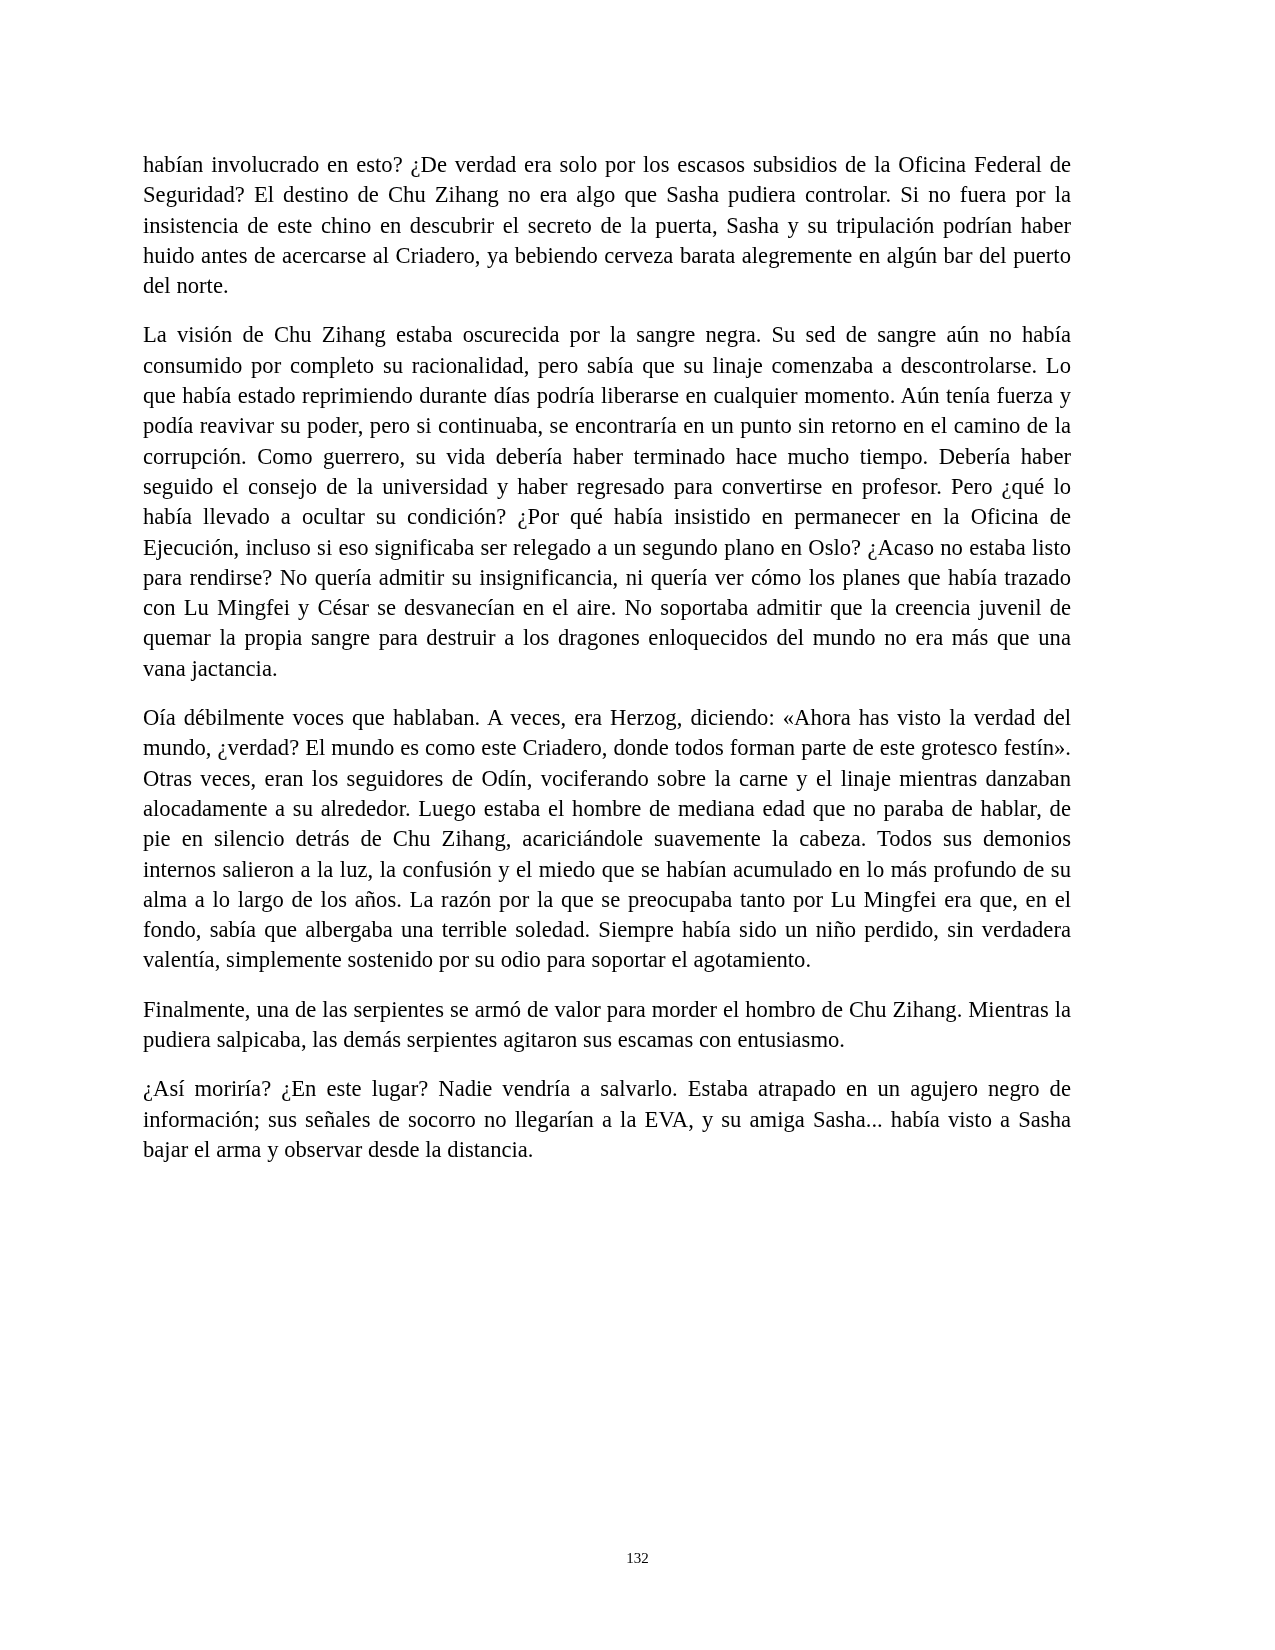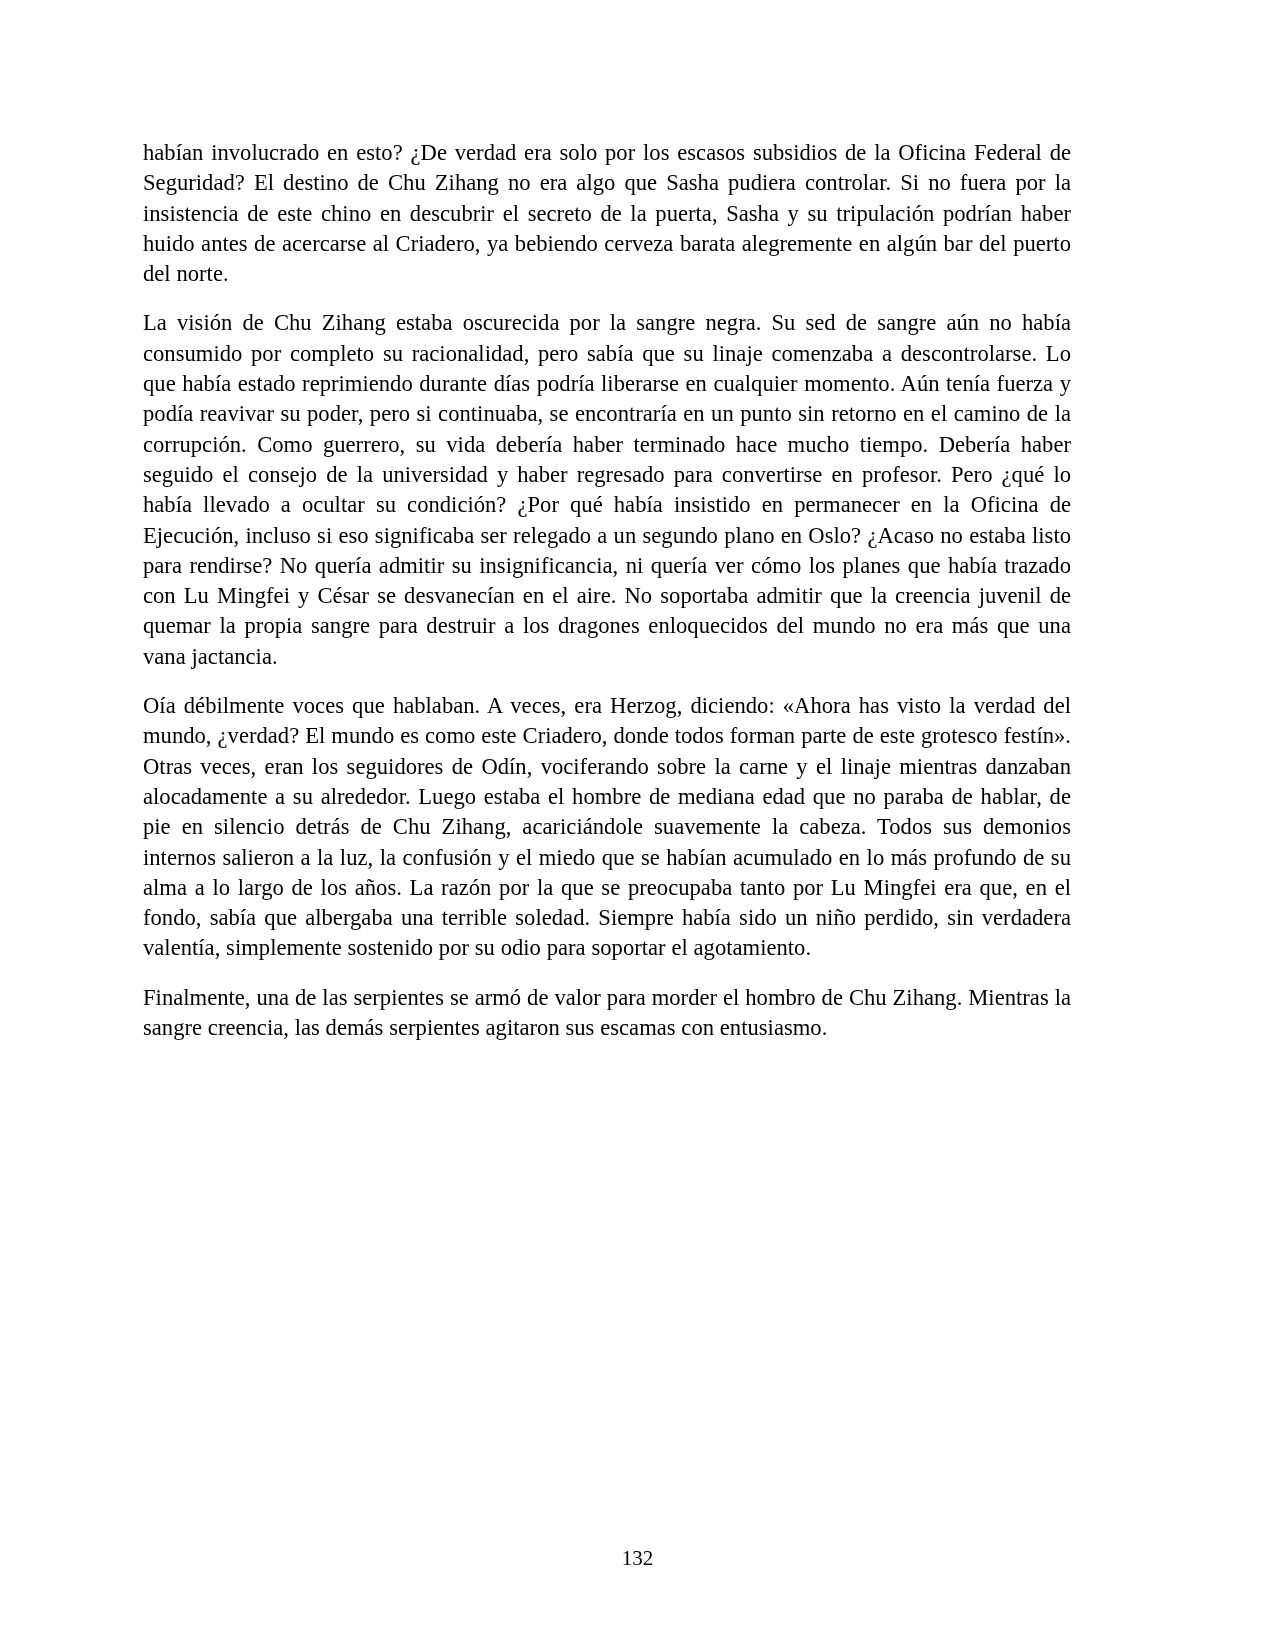--- a/index.html
+++ b/index.html
@@ -24,47 +24,48 @@
     position: absolute;
     left: 143px;
     top: 138px;
     width: 928px;
   }
   .para {
     font-size: 22.6px;
     line-height: 30.3px;
     text-align: justify;
     text-justify: inter-word;
-    margin: 0 0 19px 0;
+    margin: 12px 0 19px 0;
     hyphens: none;
     -webkit-hyphens: none;
     word-spacing: 0.1px;
     letter-spacing: 0.02px;
   }
   .para:last-of-type {
     margin-bottom: 0;
   }
   .page-number {
     position: absolute;
     left: 0;
     right: 0;
     top: 1545px;
     text-align: center;
-    font-size: 21px;
+    font-size: 15px;
     line-height: 26px;
     font-family: "Liberation Serif", "DejaVu Serif", serif;
   }
 </style>
 </head>
 <body>
 
 <div class="page">
 
   <div class="content">
     <p class="para">habían involucrado en esto? ¿De verdad era solo por los escasos subsidios de la Oficina Federal de Seguridad? El destino de Chu Zihang no era algo que Sasha pudiera controlar. Si no fuera por la insistencia de este chino en descubrir el secreto de la puerta, Sasha y su tripulación podrían haber huido antes de acercarse al Criadero, ya bebiendo cerveza barata alegremente en algún bar del puerto del norte.</p>
     <p class="para">La visión de Chu Zihang estaba oscurecida por la sangre negra. Su sed de sangre aún no había consumido por completo su racionalidad, pero sabía que su linaje comenzaba a descontrolarse. Lo que había estado reprimiendo durante días podría liberarse en cualquier momento. Aún tenía fuerza y podía reavivar su poder, pero si continuaba, se encontraría en un punto sin retorno en el camino de la corrupción. Como guerrero, su vida debería haber terminado hace mucho tiempo. Debería haber seguido el consejo de la universidad y haber regresado para convertirse en profesor. Pero ¿qué lo había llevado a ocultar su condición? ¿Por qué había insistido en permanecer en la Oficina de Ejecución, incluso si eso significaba ser relegado a un segundo plano en Oslo? ¿Acaso no estaba listo para rendirse? No quería admitir su insignificancia, ni quería ver cómo los planes que había trazado con Lu Mingfei y César se desvanecían en el aire. No soportaba admitir que la creencia juvenil de quemar la propia sangre para destruir a los dragones enloquecidos del mundo no era más que una vana jactancia.</p>
     <p class="para">Oía débilmente voces que hablaban. A veces, era Herzog, diciendo: «Ahora has visto la verdad del mundo, ¿verdad? El mundo es como este Criadero, donde todos forman parte de este grotesco festín». Otras veces, eran los seguidores de Odín, vociferando sobre la carne y el linaje mientras danzaban alocadamente a su alrededor. Luego estaba el hombre de mediana edad que no paraba de hablar, de pie en silencio detrás de Chu Zihang, acariciándole suavemente la cabeza. Todos sus demonios internos salieron a la luz, la confusión y el miedo que se habían acumulado en lo más profundo de su alma a lo largo de los años. La razón por la que se preocupaba tanto por Lu Mingfei era que, en el fondo, sabía que albergaba una terrible soledad. Siempre había sido un niño perdido, sin verdadera valentía, simplemente sostenido por su odio para soportar el agotamiento.</p>
-    <p class="para">Finalmente, una de las serpientes se armó de valor para morder el hombro de Chu Zihang. Mientras la sangre creencia, las demás serpientes agitaron sus escamas con entusiasmo.</p>
+    <p class="para">Finalmente, una de las serpientes se armó de valor para morder el hombro de Chu Zihang. Mientras la pudiera salpicaba, las demás serpientes agitaron sus escamas con entusiasmo.</p>
+    <p class="para">¿Así moriría? ¿En este lugar? Nadie vendría a salvarlo. Estaba atrapado en un agujero negro de información; sus señales de socorro no llegarían a la EVA, y su amiga Sasha... había visto a Sasha bajar el arma y observar desde la distancia.</p>
   </div>
 
   <div class="page-number">132</div>
 
 </div>
 
 </body></html>

